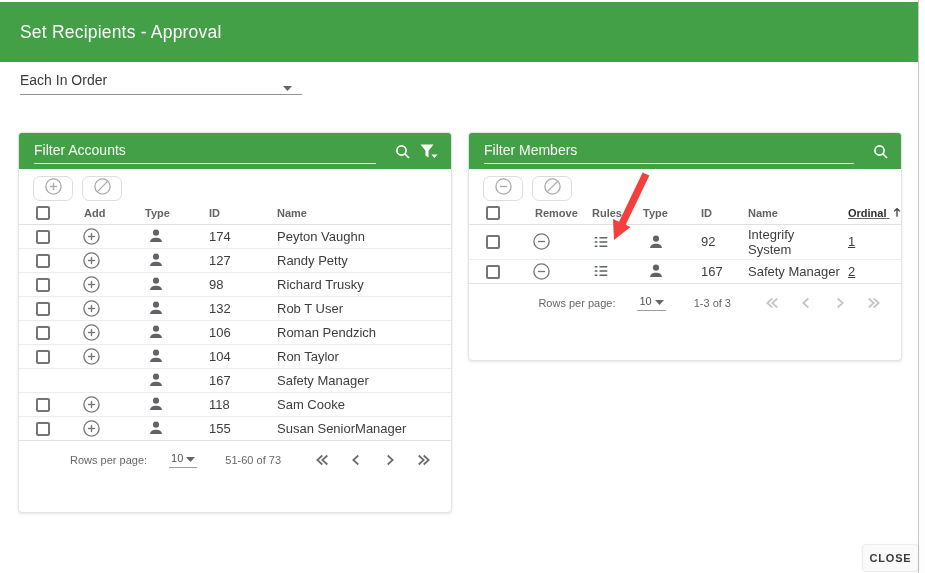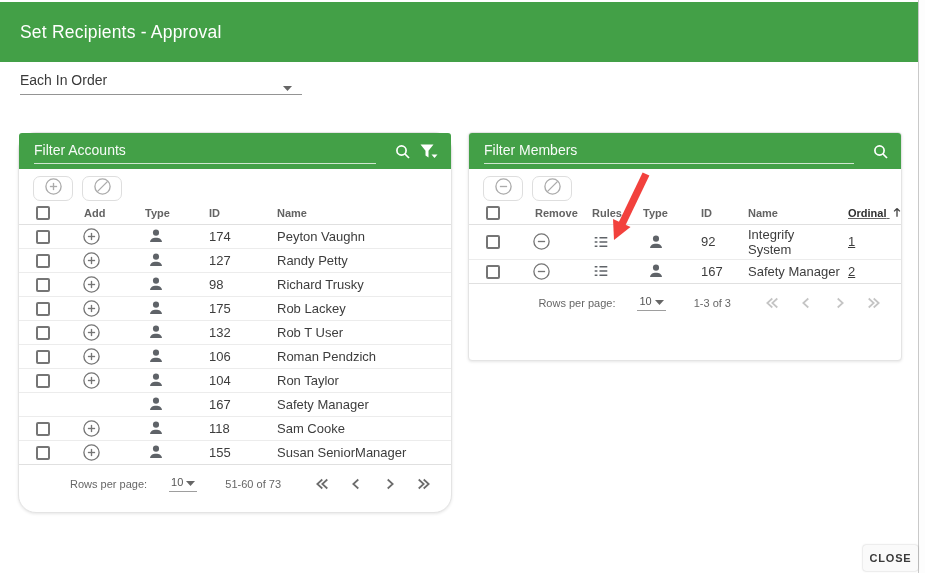--- a/index.html
+++ b/index.html
@@ -24,21 +24,21 @@
     border-bottom:1px solid #949494; display:flex; align-items:center;
     font-size:14px; color:#3a3a3a; cursor:pointer;
   }
   .order-select .caret { position:absolute; right:10px; top:12px; }
 
   
   .panel {
     position:absolute; background:#fff; border:1px solid #e4e4e4; border-radius:4px;
     box-shadow:0 1px 3px rgba(0,0,0,0.10);
   }
-  #accounts-panel { left:18px; top:132px; width:434px; height:381px;border-radius:18px; }
+  #accounts-panel { left:18px; top:132px; width:434px; height:381px; }
   #members-panel  { left:468px; top:132px; width:434px; height:229px; }
 
   .panel-header {
     height:36px; background:#43a047; border-radius:3px 3px 0 0;
     display:flex; align-items:center; padding:0 12px 0 15px;
   }
   .filter-input {
     flex:1; height:26px; line-height:24px; font-size:14px;
     color:rgba(255,255,255,0.96); border-bottom:1px solid rgba(255,255,255,0.75);
     margin-right:10px; cursor:text;
@@ -250,35 +250,20 @@
                 <use href="#i-plus-c"></use>
               </svg>
             </span></td>
         <td class="acc-c3i"><span class="cell-icon" style="color:#5f6368">
               <svg width="18" height="18" viewBox="0 0 20 20">
                 <use href="#i-person"></use>
               </svg>
             </span></td>
         <td class="acc-c4">98</td>
         <td class="acc-c5">Richard Trusky</td>
-      </tr>
-      <tr>
-        <td class="acc-c1"><span class="cb"></span></td>
-        <td class="acc-c2i"><span class="cell-icon" style="color:#757575">
-              <svg width="19" height="19" viewBox="0 0 20 20">
-                <use href="#i-plus-c"></use>
-              </svg>
-            </span></td>
-        <td class="acc-c3i"><span class="cell-icon" style="color:#5f6368">
-              <svg width="18" height="18" viewBox="0 0 20 20">
-                <use href="#i-person"></use>
-              </svg>
-            </span></td>
-        <td class="acc-c4">175</td>
-        <td class="acc-c5">Rob Lackey</td>
       </tr>
       <tr>
         <td class="acc-c1"><span class="cb"></span></td>
         <td class="acc-c2i"><span class="cell-icon" style="color:#757575">
               <svg width="19" height="19" viewBox="0 0 20 20">
                 <use href="#i-plus-c"></use>
               </svg>
             </span></td>
         <td class="acc-c3i"><span class="cell-icon" style="color:#5f6368">
               <svg width="18" height="18" viewBox="0 0 20 20">

